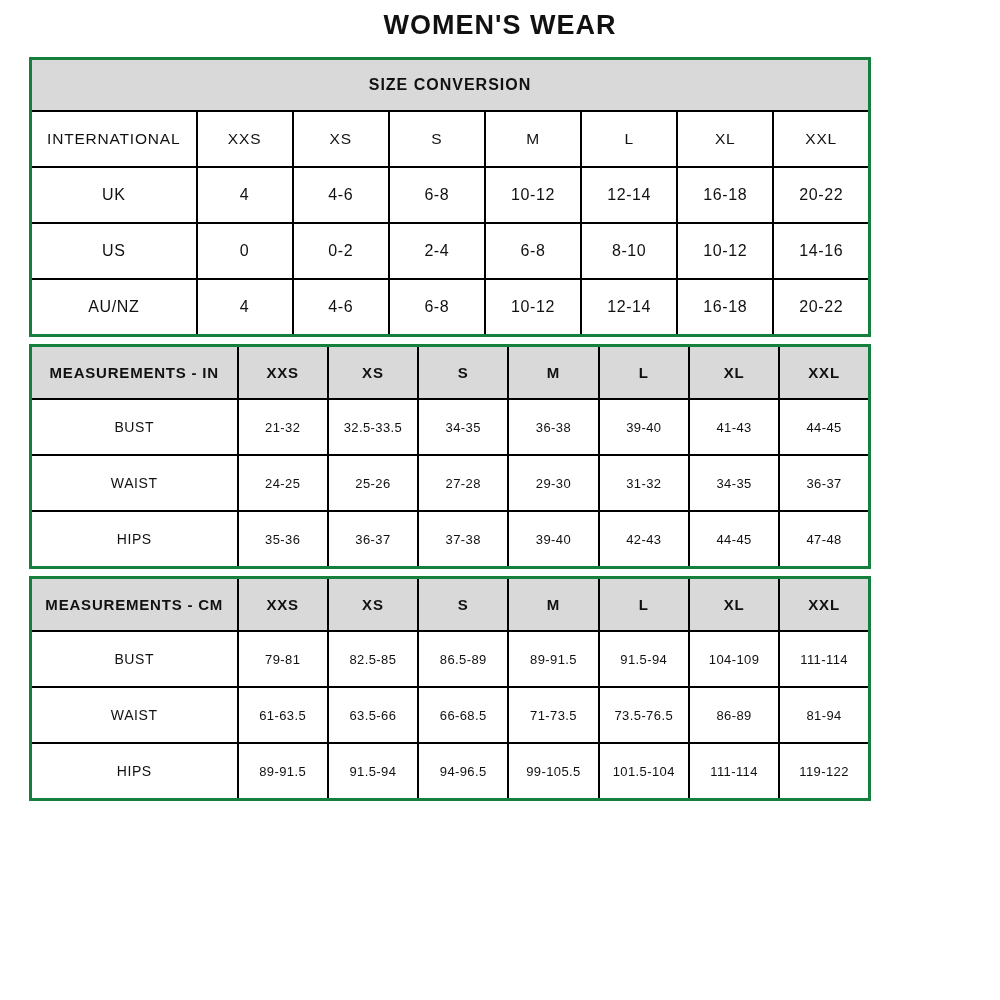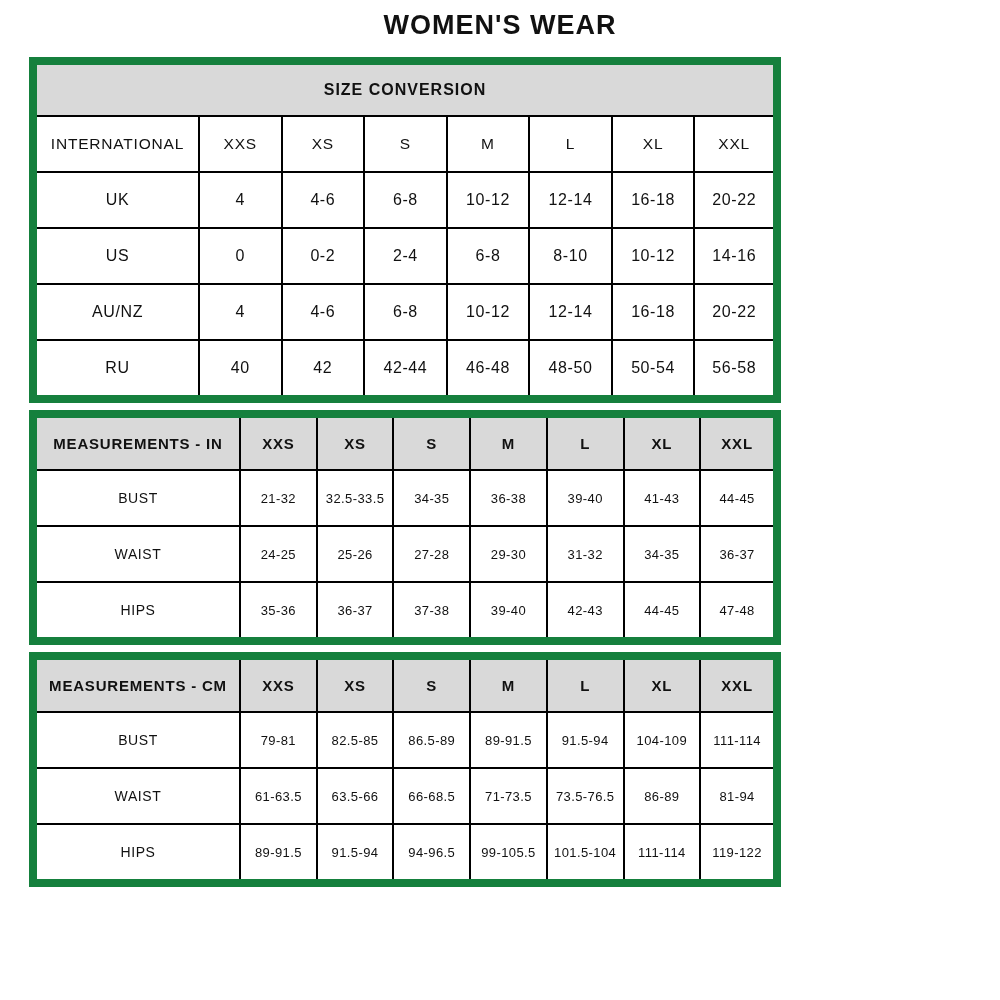--- a/index.html
+++ b/index.html
@@ -21,22 +21,22 @@
     margin: 0 0 16px 0;
     text-align: center;
     font-size: 27px;
     font-weight: bold;
     letter-spacing: 1px;
     color: #111111;
   }
   table {
     border-collapse: collapse;
     table-layout: fixed;
-    width: 752px;
-    border: 8px solid #15803d;
+    width: 842px;
+    border: 3px solid #15803d;
   }
   td {
     border: 2px solid #000000;
     text-align: center;
     vertical-align: middle;
     padding: 0 4px;
     overflow: hidden;
     white-space: nowrap;
   }
   
@@ -126,30 +126,20 @@
         </tr>
         <tr class="data-row">
           <td class="label">AU/NZ</td>
           <td>4</td>
           <td>4-6</td>
           <td>6-8</td>
           <td>10-12</td>
           <td>12-14</td>
           <td>16-18</td>
           <td>20-22</td>
-        </tr>
-        <tr class="data-row">
-          <td class="label">RU</td>
-          <td>40</td>
-          <td>42</td>
-          <td>42-44</td>
-          <td>46-48</td>
-          <td>48-50</td>
-          <td>50-54</td>
-          <td>56-58</td>
         </tr>
       </tbody>
   </table>
 
   <table class="m">
     <colgroup>
         <col class="c-first">
         <col span="7">
       </colgroup>
     <tbody>

